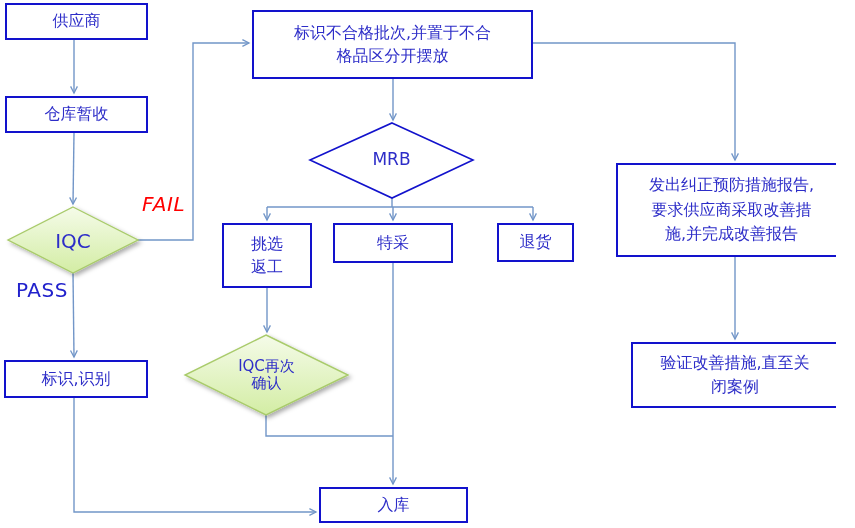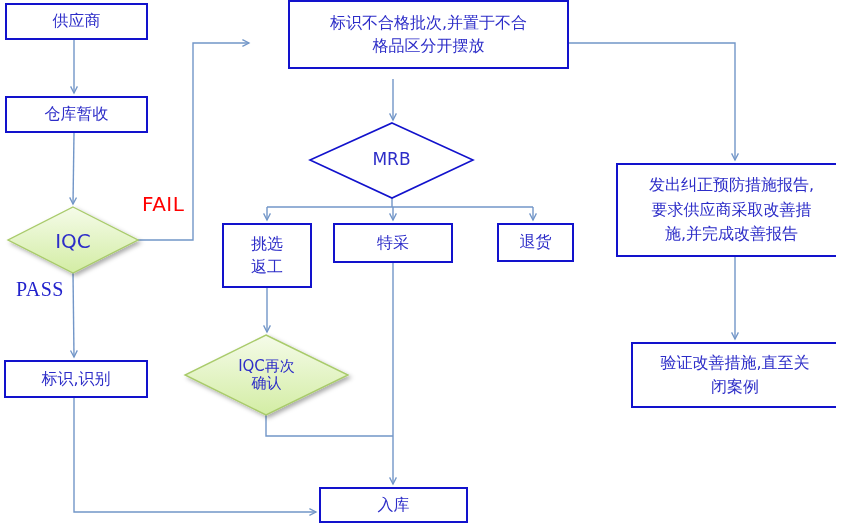--- a/index.html
+++ b/index.html
@@ -12,21 +12,21 @@
     position:absolute;box-sizing:border-box;border:2px solid #1212cc;background:#ffffff;
     display:flex;align-items:center;justify-content:center;text-align:center;
     color:#2d2dc8;font-size:16px;line-height:1.42;white-space:pre-line;
   }
   .dlabel{
     position:absolute;text-align:center;color:#2d2dc8;white-space:pre-line;
     pointer-events:none;
   }
   .edge-label{position:absolute;font-size:20px;letter-spacing:0.5px;}
   .fail{color:#ff0000;}
-  .pass{color:#2222cc;font-family:Liberation Serif, serif;}
+  .pass{color:#2222cc;}
 </style>
 </head>
 <body>
 
 <div class="canvas">
 
   <svg class="wires" width="855" height="528" viewBox="0 0 855 528">
     <defs>
       <linearGradient id="gg" x1="0" y1="0" x2="0" y2="1">
         <stop offset="0" stop-color="#f5fbe9"></stop>
@@ -63,21 +63,21 @@
     <polygon points="392,123 473,160 392,198 310,160" fill="#ffffff" stroke="#1212cc" stroke-width="1.6"></polygon>
     <polygon points="266,335 348,375 266,415 185,375" fill="url(#gg)" stroke="#a9cb6b" stroke-width="1.4" filter="url(#ds)"></polygon>
   </svg>
 
   <div class="box" style="left:5px;top:3px;width:143px;height:37px;">供应商</div>
 
   <div class="box" style="left:5px;top:96px;width:143px;height:37px;">仓库暂收</div>
 
   <div class="box" style="left:4px;top:360px;width:144px;height:38px;">标识,识别</div>
 
-  <div class="box" style="left:252px;top:0;width:281px;height:69px;margin-left:36px;">标识不合格批次,并置于不合
+  <div class="box" style="left:252px;top:10px;width:281px;height:69px;">标识不合格批次,并置于不合
 格品区分开摆放</div>
 
   <div class="box" style="left:333px;top:223px;width:120px;height:40px;">特采</div>
 
   <div class="box" style="left:222px;top:223px;width:90px;height:65px;">挑选
 返工</div>
 
   <div class="box" style="left:497px;top:223px;width:77px;height:39px;">退货</div>
 
   <div class="box" style="left:616px;top:163px;width:231px;height:94px;line-height:1.55;">发出纠正预防措施报告,
@@ -89,17 +89,17 @@
 
   <div class="box" style="left:319px;top:487px;width:149px;height:36px;">入库</div>
 
   <div class="dlabel" style="left:8px;top:229px;width:130px;font-size:20px;">IQC</div>
 
   <div class="dlabel" style="left:185px;top:358px;width:163px;font-size:15px;line-height:1.15;">IQC再次
 确认</div>
 
   <div class="dlabel" style="left:310px;top:149px;width:163px;font-size:17px;">MRB</div>
 
-  <div class="edge-label fail" style="left:142px;top:192px;">FAIL</div>
+  <div class="edge-label fail" style="left:142px;top:192px;font-style:italic;">FAIL</div>
 
   <div class="edge-label pass" style="left:16px;top:278px;">PASS</div>
 
 </div>
 
 </body></html>

